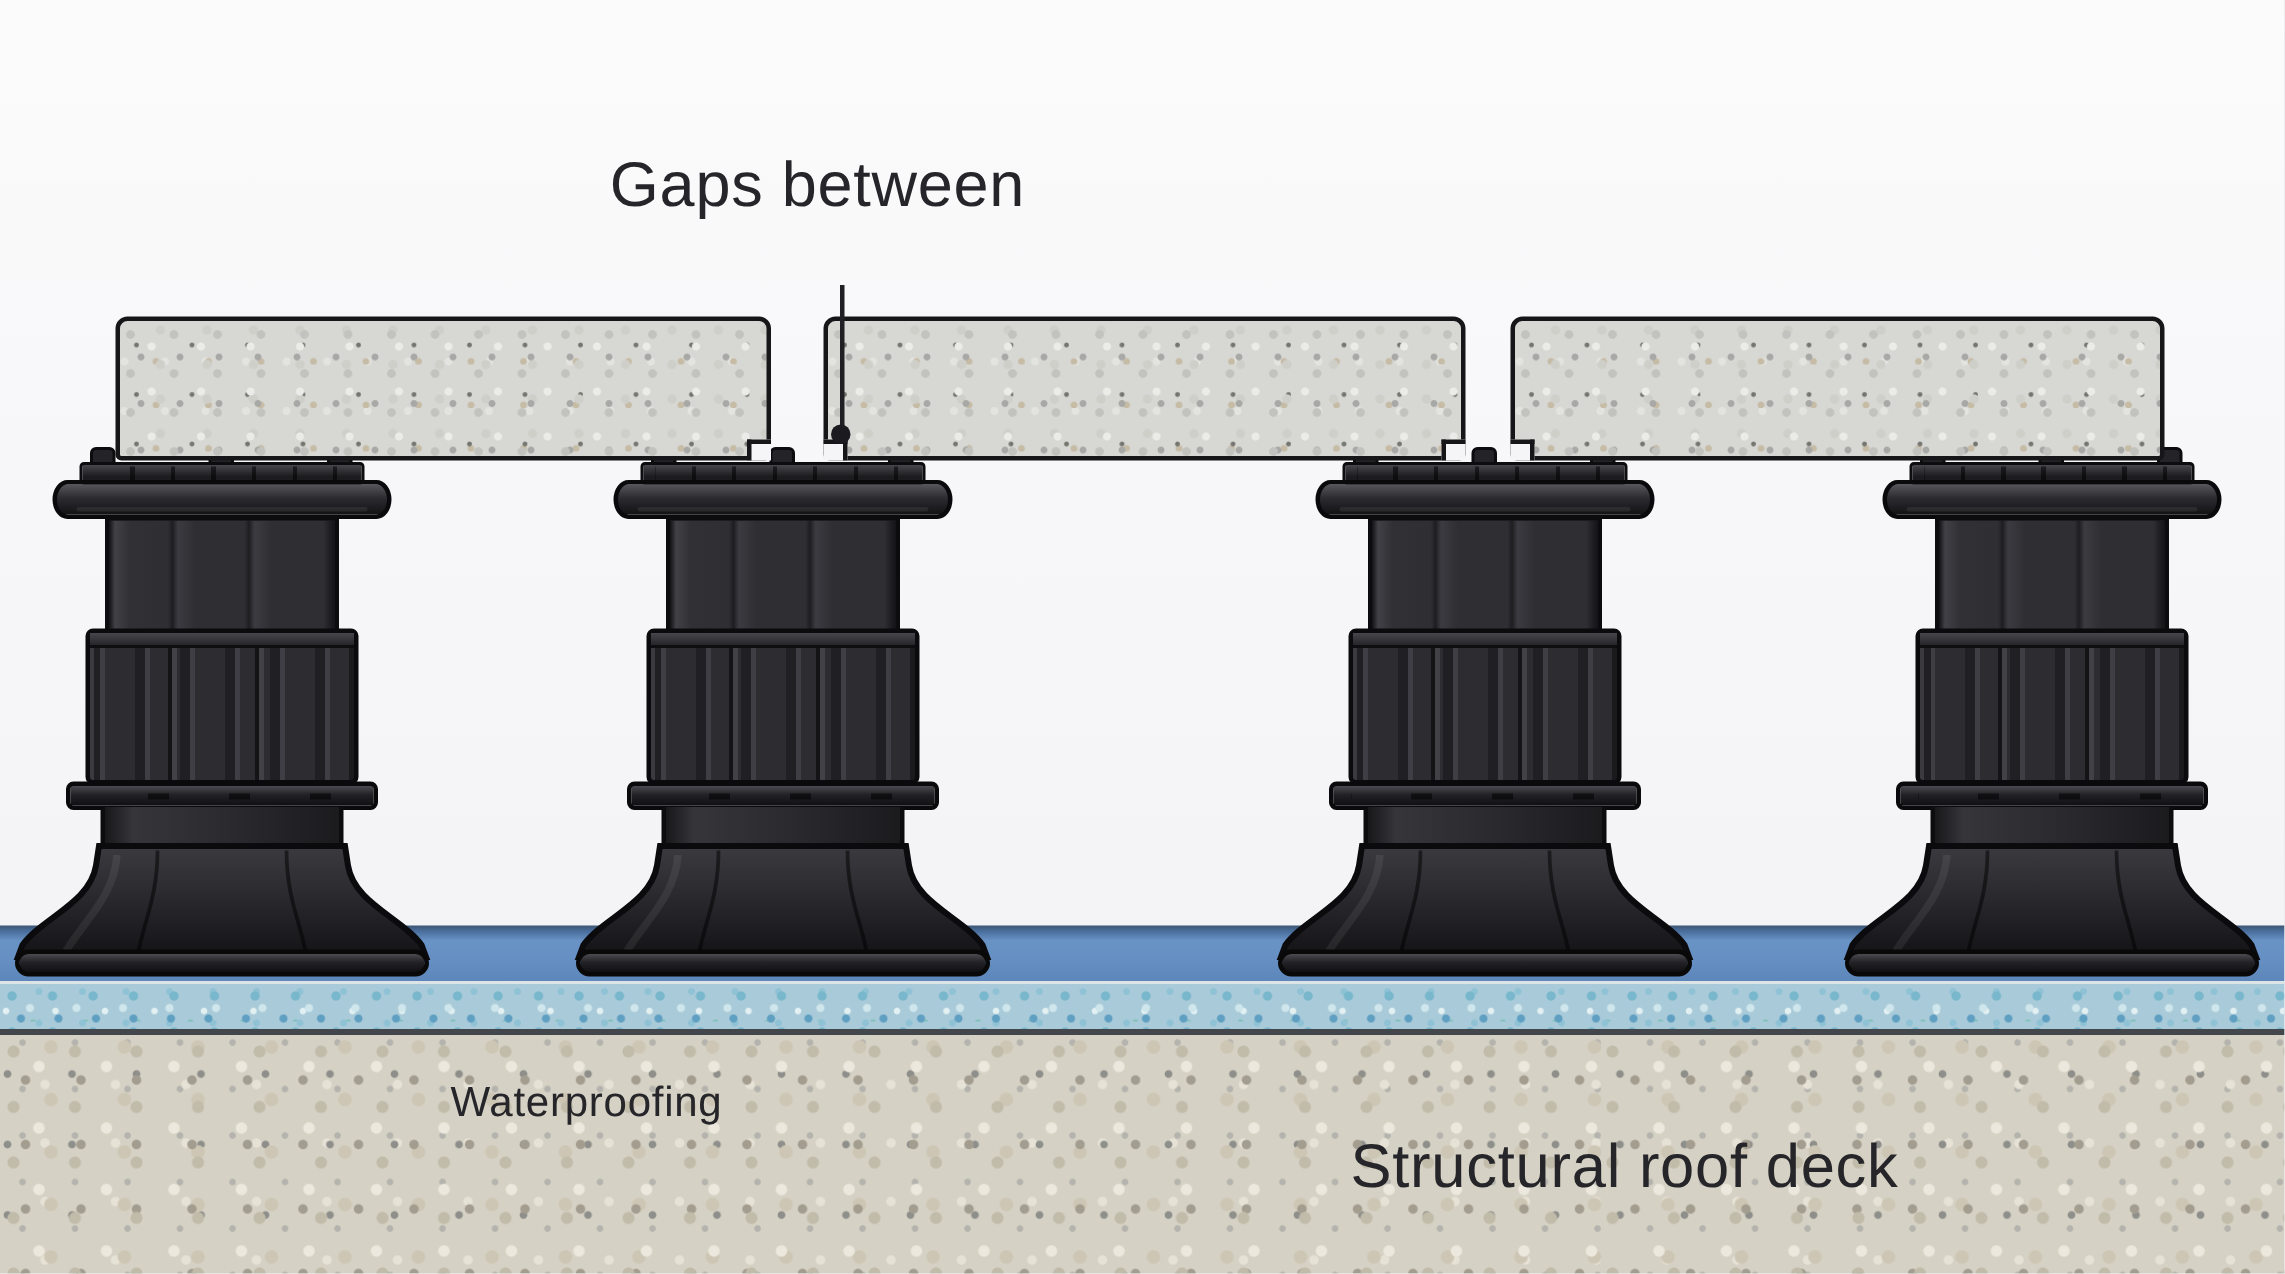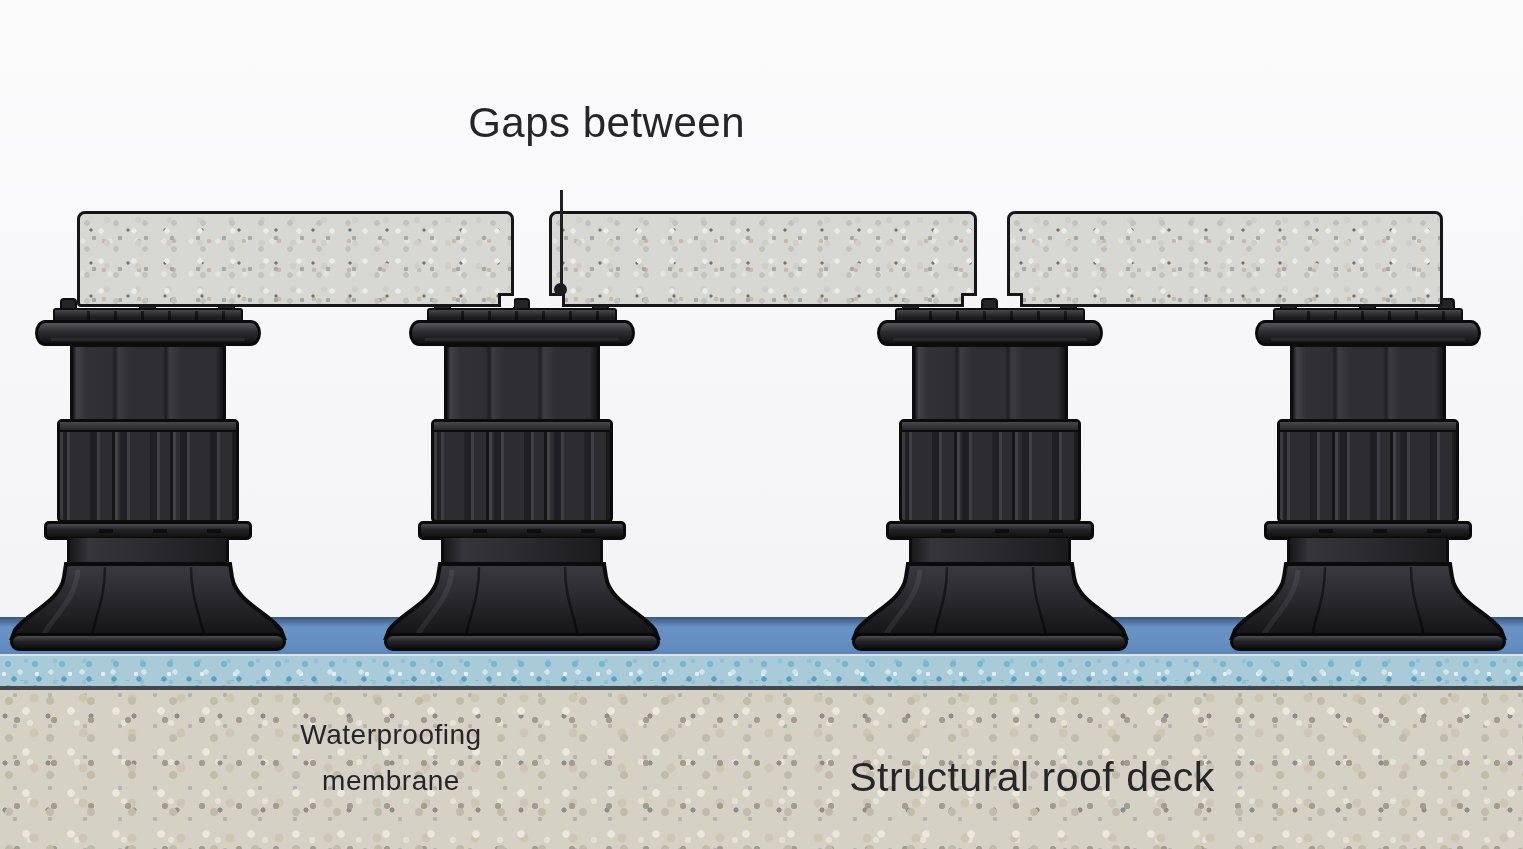--- a/index.html
+++ b/index.html
@@ -129,23 +129,23 @@
   .notch-r{ right:-3px; border-left:3px solid #161618; border-top:3px solid #161618; }
   .notch-l{ left:-3px;  border-right:3px solid #161618; border-top:3px solid #161618; }
 
   
   .leader{ position:absolute; left:560px; top:190px; width:2.5px; height:96px; background:#202024; z-index:6; }
   .leader-dot{ position:absolute; left:554px; top:283px; width:13px; height:13px;
         border-radius:50%; background:#1b1b1f; z-index:6; }
 
   .label{ position:absolute; color:#26262a; text-align:center; z-index:7;
         font-weight:400; letter-spacing:.5px; }
-  .label-gaps{ left:345px; top:98px;  width:400px; font-size:42px; line-height:50px;text-align:right; }
+  .label-gaps{ left:345px; top:98px;  width:400px; font-size:42px; line-height:50px; }
   .label-mem { left:191px; top:712px; width:400px; font-size:28px; line-height:46px; }
-  .label-deck{ left:822px; top:755px; width:420px; font-size:41px; line-height:44px; }
+  .label-deck{ left:873px; top:755px; width:420px; font-size:41px; line-height:44px; }
 </style>
 </head>
 <body>
 
 <div class="stage">
 
   <svg width="0" height="0" aria-hidden="true">
     <defs>
       <linearGradient id="flareG" x1="0" y1="0" x2="0" y2="1">
         <stop offset="0" stop-color="#3a3a40"></stop>
@@ -257,19 +257,18 @@
   
   <div class="leader"></div>
   <div class="leader-dot"></div>
 
   
   <div class="label label-gaps">
     <div>Gaps between</div>
   </div>
   <div class="label label-mem">
     <div>Waterproofing</div>
-    <div>membrane</div>
   </div>
   <div class="label label-deck">
     <div>Structural roof deck</div>
   </div>
 
 </div>
 
 </body></html>

